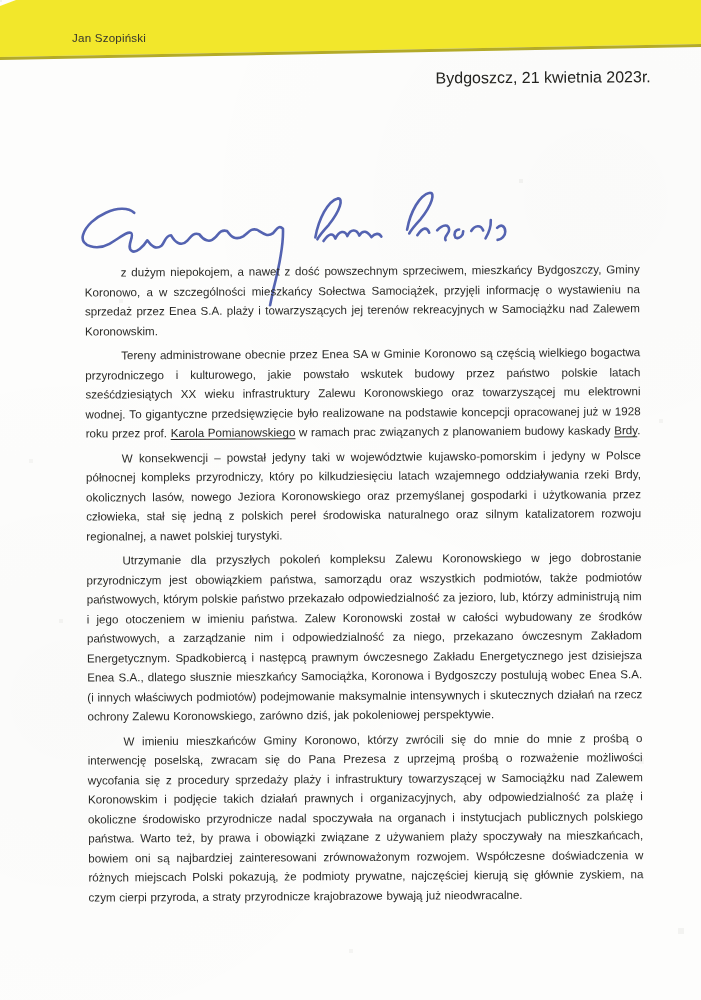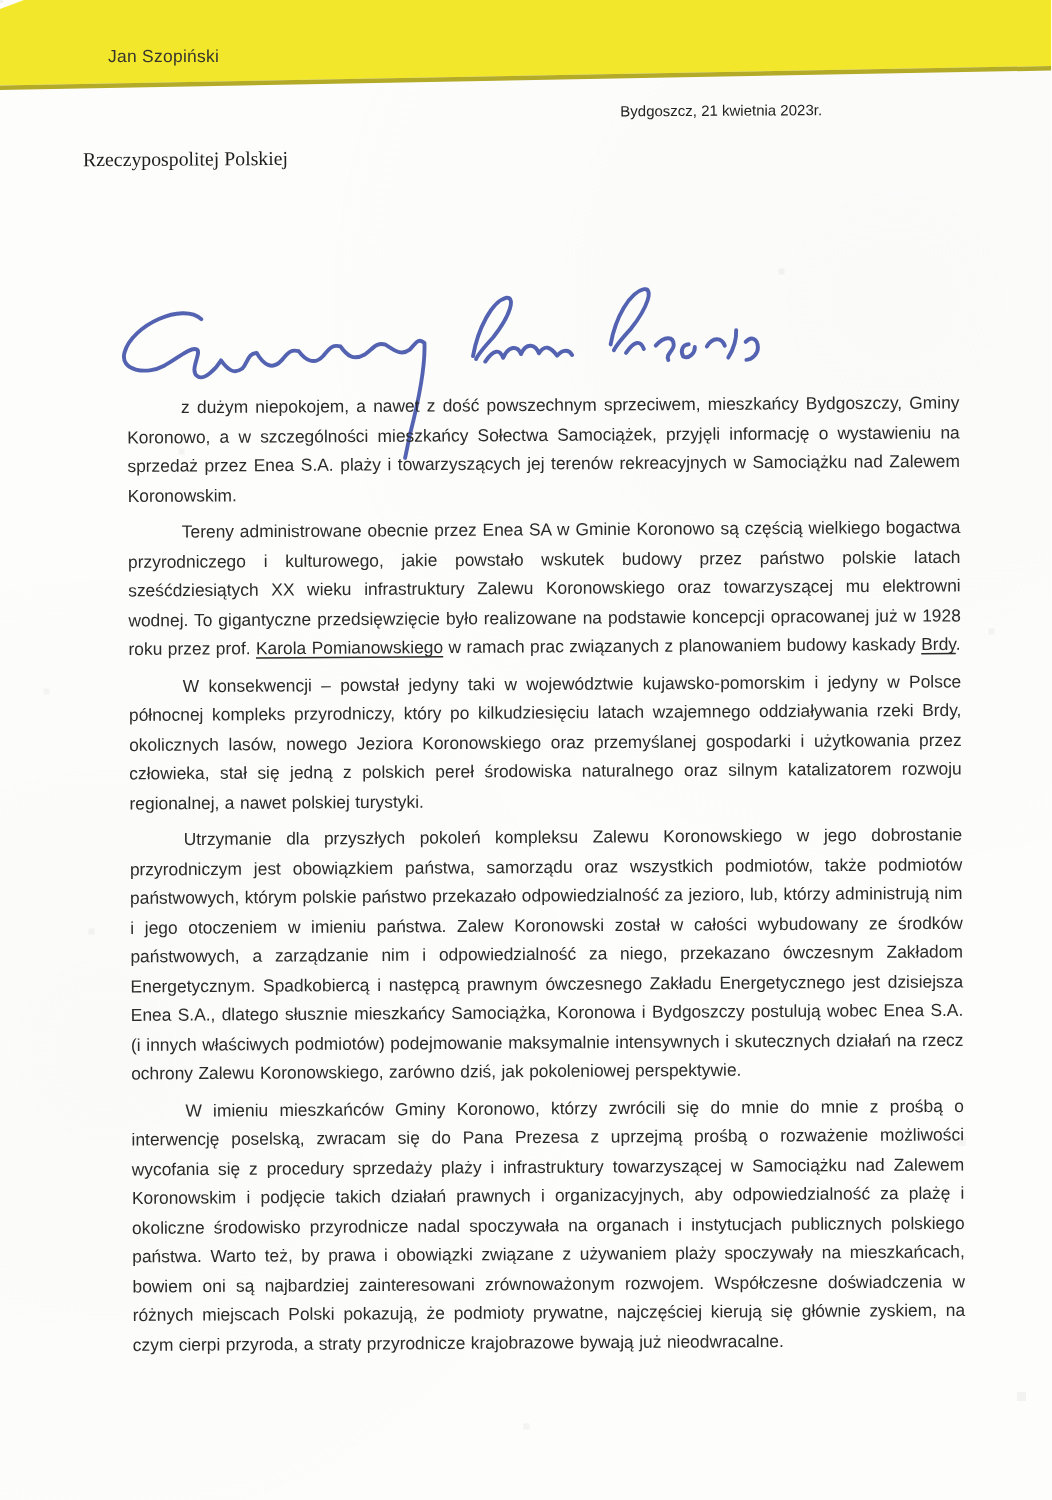--- a/index.html
+++ b/index.html
@@ -19,21 +19,21 @@
       660px 420px 0 1px rgba(140,140,130,.08), 60px 620px 0 1px rgba(140,140,130,.08),
       640px 760px 0 2px rgba(140,140,130,.07), 350px 950px 0 1px rgba(140,140,130,.08),
       680px 930px 0 2px rgba(140,140,130,.09), 30px 460px 0 1px rgba(140,140,130,.07);}
   
   .band{position:absolute;top:0;left:0;width:701px;height:62px;background:#F2E72B;
     clip-path:polygon(0 6px, 16px 0, 701px 0, 701px 44px, 0 57px);}
   .band-edge{position:absolute;top:0;left:0;width:701px;height:62px;background:#b3aa28;
     clip-path:polygon(0 57px, 701px 44px, 701px 47px, 0 60px);}
   .band-name{position:absolute;left:72px;top:31px;font-size:11.6px;color:#35352e;letter-spacing:.2px;}
   .doc{position:absolute;inset:0;transform:rotate(-0.35deg);transform-origin:350px 320px;}
-  .dateline{position:absolute;left:415px;top:70px;font-size:10px;color:#23231f;text-align:right;}
+  .dateline{position:absolute;left:437px;top:70px;font-size:16px;color:#23231f;text-align:right;}
   .sender{position:absolute;left:25px;top:96px;width:200px;text-align:center;
     font-family:"Liberation Serif", serif;font-size:13.2px;line-height:17.5px;color:#1e1e1c;}
   .recipient{position:absolute;left:419px;top:137px;font-size:11.6px;font-weight:bold;
     line-height:17px;color:#191917;}
   .greeting-svg{position:absolute;left:72px;top:192px;width:440px;height:120px;pointer-events:none;}
   .greeting-svg path{fill:none;stroke:#3C4DA6;stroke-width:2.6;stroke-linecap:round;
     stroke-linejoin:round;opacity:.88;}
   .letter{position:absolute;left:85px;top:261px;width:555px;color:#2b2b28;}
   .letter p{margin:0 0 5px 0;font-size:11.6px;line-height:19.5px;text-align:justify;
     text-indent:36px;word-spacing:.4px;}
@@ -47,21 +47,20 @@
 
   <div class="band"></div>
   <div class="band-edge"></div>
   <div class="band-name">Jan Szopiński</div>
 
   <div class="doc">
 
     <div class="dateline">Bydgoszcz, 21 kwietnia 2023r.</div>
 
     <div class="sender">
-      <div>Rzeczypospolitej Polskiej</div>
     </div>
 
 
     <svg class="greeting-svg" viewBox="0 0 440 120" role="img" aria-label="Szanowny Panie Prezesie">
       <g transform="rotate(-2 220 50)">
         <path d="M 64,14 C 52,2 18,16 12,34 C 8,46 26,50 38,44 C 48,39 56,32 60,34 C 64,36 54,48 60,52 C 64,55 72,48 76,42 C 80,48 84,52 90,48 C 94,44 94,38 100,38 C 104,46 110,50 116,44 C 120,40 122,36 128,38 C 132,44 138,48 144,42 C 148,38 150,34 156,36 C 160,42 164,46 172,42 C 178,38 180,34 186,36 C 192,40 196,44 202,40 C 206,36 208,32 212,36 C 212,52 206,76 200,96 L 196,112"></path>
         <path d="M 244,46 C 248,28 258,10 268,8 C 274,8 270,20 258,34 C 252,40 248,44 246,48"></path>
         <path d="M 252,50 C 258,42 262,42 264,48 C 268,40 274,40 276,46 C 280,38 286,40 288,46 C 292,40 296,42 300,48 C 304,44 308,44 310,48"></path>
         <path d="M 336,42 C 340,24 350,8 360,6 C 366,6 362,18 350,32 C 344,38 340,42 338,46"></path>
         <path d="M 346,48 C 352,40 356,40 358,46 M 366,44 C 372,38 378,38 378,44 C 378,48 372,50 374,54 M 388,44 C 384,44 382,48 384,52 C 388,54 392,50 392,46 M 400,46 C 404,40 410,40 412,46 M 420,36 C 420,42 418,48 414,54 M 426,44 C 430,40 434,42 434,48 C 434,52 430,56 426,56"></path>

